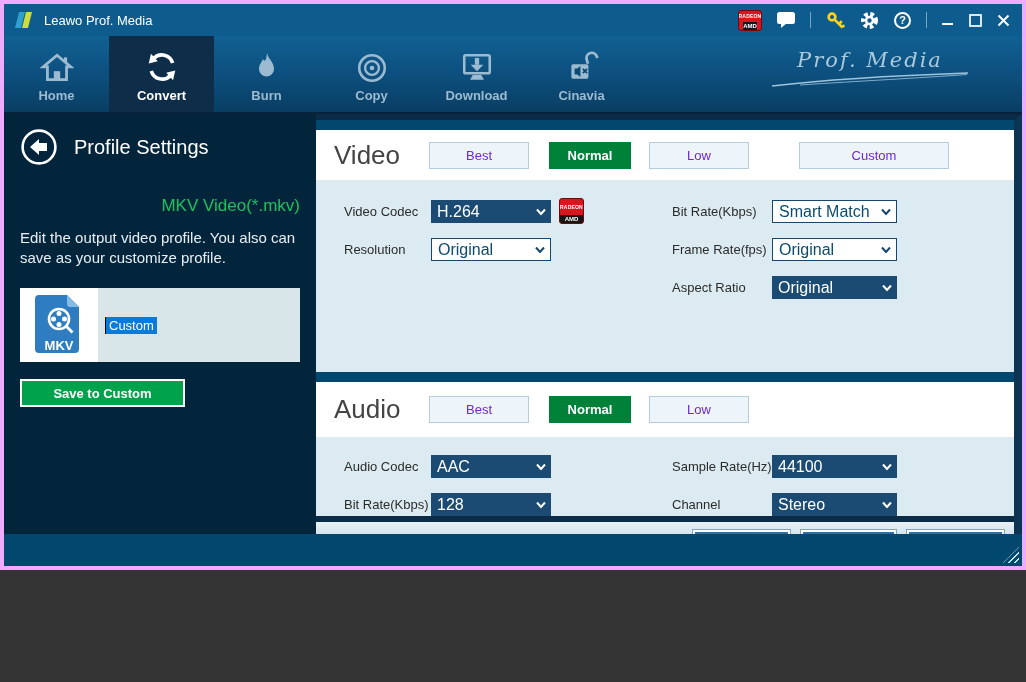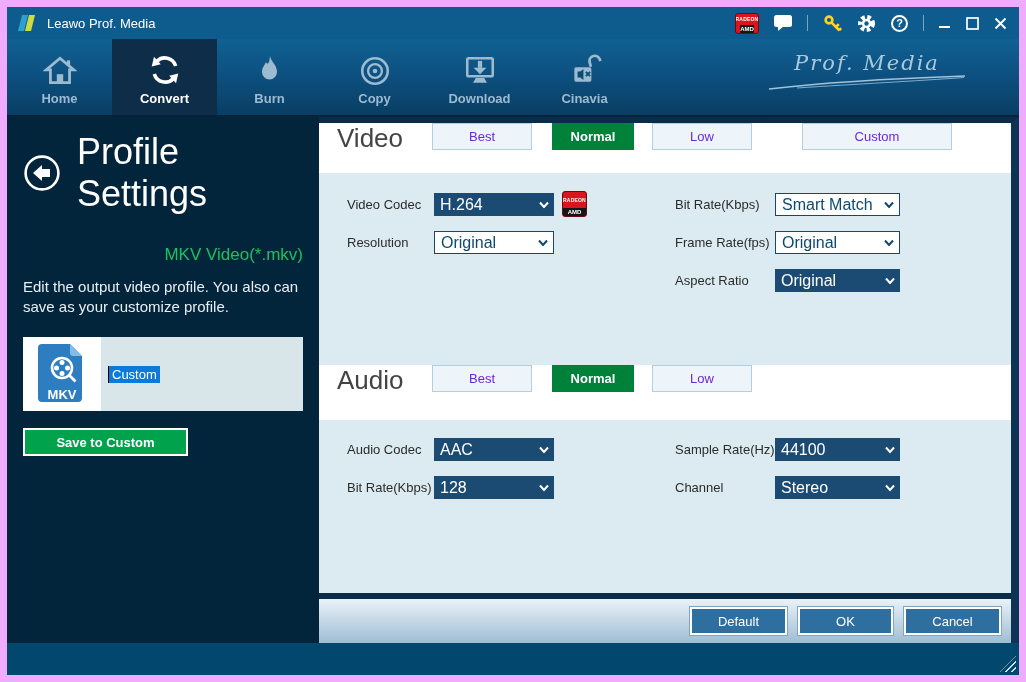--- a/index.html
+++ b/index.html
@@ -1,17 +1,17 @@
 <!DOCTYPE html>
 <html><head>
 <meta charset="utf-8">
 <style>
   html,body{margin:0;padding:0;background:#333;}
-  .window{width:1026px;height:682px;display:flex;flex-direction:column;box-sizing:border-box;
-    border:7px solid #f0abfc;font-family:"Liberation Sans",sans-serif;overflow:hidden;background:#02486e;}
+  .window{width:1026px;height:570px;display:flex;flex-direction:column;box-sizing:border-box;
+    border:4px solid #f0abfc;font-family:"Liberation Sans",sans-serif;overflow:hidden;background:#02486e;}
 
   
   .titlebar{flex:0 0 32px;background:#0e5c8d;display:flex;align-items:center;}
   .logo{width:20px;height:20px;margin-left:10px;position:relative;}
   .logo .bar1{position:absolute;left:3px;top:2px;width:6px;height:16px;background:#2f9fd0;transform:skewX(-14deg);}
   .logo .bar2{position:absolute;left:10px;top:2px;width:6px;height:16px;background:#cfdc3f;transform:skewX(-14deg);}
   .tb-title{color:#fff;font-size:13px;margin-left:10px;}
   .tb-right{margin-left:auto;display:flex;align-items:center;gap:15px;padding-right:12px;}
   .tb-sep{width:1px;height:16px;background:rgba(255,255,255,.45);}
   .tb-btn{display:flex;align-items:center;justify-content:center;cursor:pointer;}
@@ -31,33 +31,33 @@
   .nav-item.active{background:#0d2d48;color:#fff;}
   .nav-icon{height:40px;display:flex;align-items:flex-end;}
   .nav-label{font-size:13px;font-weight:700;margin-top:3px;}
   .brand{position:absolute;right:52px;top:12px;text-align:center;color:#a9cadd;}
   .brand-text{font-family:"DejaVu Serif",serif;font-style:italic;font-size:21px;letter-spacing:2px;}
 
   
   .main{flex:1;display:flex;min-height:0;}
   .sidebar{flex:0 0 312px;width:312px;background:#03253c;box-sizing:border-box;padding:0 16px;}
   .back-row{display:flex;align-items:center;margin-top:14px;}
-  .ps-title{color:#fff;font-size:36px;font-weight:400;margin-left:16px;}
+  .ps-title{color:#fff;font-size:20px;font-weight:400;margin-left:16px;}
   .profile-format{color:#1dc05e;font-size:17px;margin-top:30px;text-align:right;}
   .desc{color:#e8eef3;font-size:15px;line-height:20px;margin-top:12px;width:282px;}
   .profile-row{margin-top:20px;height:74px;background:#d8e6ea;display:flex;align-items:stretch;width:280px;cursor:pointer;}
   .tile{width:78px;background:#fff;display:flex;align-items:center;justify-content:center;}
   .pname-wrap{display:flex;align-items:center;margin-left:7px;}
   .pname{background:#0a7bd8;color:#fff;font-size:13px;padding:1px 3px;border-left:1px solid #000;}
   .save-btn{margin-top:17px;width:165px;height:28px;background:#00a24c;border:2px solid #fff;color:#fff;
     font-weight:700;font-size:13px;font-family:"Liberation Sans",sans-serif;cursor:pointer;display:block;}
 
   
   .panel{flex:1;display:flex;flex-direction:column;border-top:6px solid #0a2c49;border-right:8px solid #0c3554;box-sizing:border-box;min-width:0;}
-  .sec-header{background:#fff;display:flex;align-items:flex-start;}
+  .sec-header{background:#fff;display:flex;align-items:center;margin-top:10px;}
   .vheader{flex:0 0 50px;}
   .aheader{flex:0 0 55px;}
   .sec-title{font-size:26px;color:#444;width:95px;margin-left:18px;font-weight:400;}
   .qbtn{height:27px;box-sizing:border-box;border:1px solid #b5cede;background:#edf4fa;color:#6d28d9;font-size:13px;
     display:flex;align-items:center;justify-content:center;cursor:pointer;}
   .qbtn.active{background:#00813a;border-color:#00813a;color:#fff;font-weight:700;}
   .w100{width:100px;} .w82{width:82px;} .w150{width:150px;}
   .ml20{margin-left:20px;} .ml18{margin-left:18px;} .ml50{margin-left:50px;}
   .vcontent{flex:0 0 192px;background:#dcebf1;padding-top:20px;box-sizing:border-box;}
   .acontent{flex:1;background:#dcebf1;padding-top:18px;box-sizing:border-box;}

